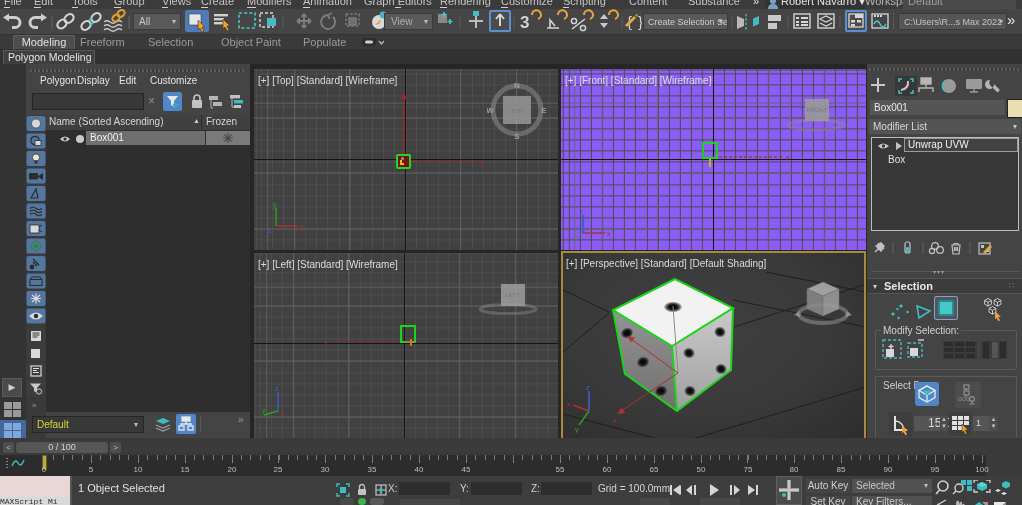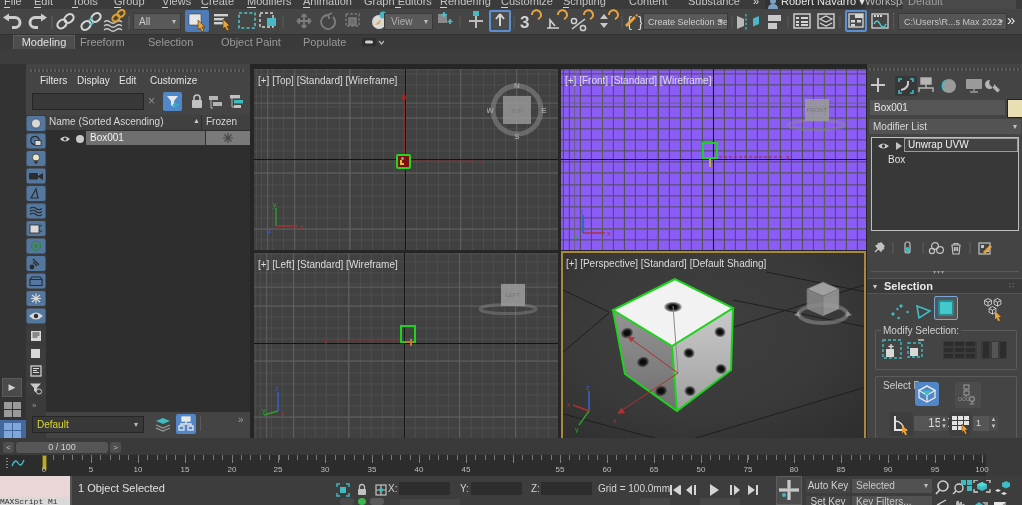--- a/index.html
+++ b/index.html
@@ -220,20 +220,23 @@
   <span class="ab" style="left:148px;top:1px;">Selection</span>
   <span class="ab" style="left:221px;top:1px;">Object Paint</span>
   <span class="ab" style="left:303px;top:1px;">Populate</span>
   <svg class="ab" style="left:362px;top:2px;" width="22" height="11" viewBox="0 0 22 11">
         <rect x="0" y="1" width="14" height="8" rx="2" fill="#2e2e2e"></rect>
         <rect x="3" y="3.5" width="8" height="3" rx="1.5" fill="#cfcfcf"></rect>
         <path d="M17 4 l2.5 3 l2.5 -3" fill="none" stroke="#bbbbbb" stroke-width="1.2"></path>
       </svg>
 </div>
 
+<div class="ab" style="left:0;top:49px;width:1022px;height:15px;background:#323232;">
+  <div class="ab" style="left:3px;top:1px;width:92px;height:14px;background:#3f3f3f;border:1px solid #5a5a5a;border-bottom:none;box-sizing:border-box;font-size:10.5px;color:#e2e2e2;line-height:13px;padding-left:4px;">Polygon Modeling</div>
+</div>
 
 <div class="ab" style="left:0;top:64px;width:26px;height:379px;background:#333333;">
   <div class="ab" style="left:2px;top:314px;width:20px;height:19px;background:#4a4a4a;border:1px solid #5a5a5a;box-sizing:border-box;color:#d0d0d0;font-size:9px;text-align:center;line-height:17px;">▶</div>
   <svg class="ab" style="left:0px;top:336px;" width="26" height="43" viewBox="0 0 26 43">
     <g fill="#9a9a9a">
           <rect x="4" y="2" width="8" height="7"></rect>
           <rect x="13" y="2" width="8" height="7"></rect>
           <rect x="4" y="10" width="8" height="7"></rect>
           <rect x="13" y="10" width="8" height="7"></rect>
         </g>
@@ -242,21 +245,21 @@
           <rect x="4" y="23" width="8" height="7"></rect>
           <rect x="13" y="23" width="8" height="7"></rect>
           <rect x="4" y="31" width="8" height="7"></rect>
           <rect x="13" y="31" width="8" height="7"></rect>
         </g>
   </svg>
 </div>
 
 <div class="ab" style="left:26px;top:64px;width:224px;height:374px;background:#444444;">
   <div class="ab" style="left:4px;top:5px;width:214px;height:3px;background:repeating-linear-gradient(90deg,#5a5a5a 0 2px,#3a3a3a 2px 4px);"></div>
-  <span class="ab" style="left:14px;top:11px;font-size:10px;color:#e4e4e4;">Filters</span>
+  <span class="ab" style="left:14px;top:11px;font-size:10px;color:#e4e4e4;">Polygon</span>
   <span class="ab" style="left:51px;top:11px;font-size:10px;color:#e4e4e4;">Display</span>
   <span class="ab" style="left:93px;top:11px;font-size:10px;color:#e4e4e4;">Edit</span>
   <span class="ab" style="left:124px;top:11px;font-size:10px;color:#e4e4e4;">Customize</span>
 
   <div class="ab" style="left:6px;top:29px;width:112px;height:17px;background:#383838;border:1px solid #262626;box-sizing:border-box;"></div>
   <div class="ab" style="left:122px;top:30px;font-size:12px;color:#909090;">×</div>
   <div class="ab" style="left:137px;top:28px;width:19px;height:19px;background:#5187c8;border-radius:2px;"></div>
   <svg class="ab" style="left:137px;top:28px;" width="19" height="19" viewBox="0 0 19 19">
     <path d="M4 4 h11 l-4 5 v6 l-3 -2 v-4 z" fill="#e8e8e8"></path>
     <path d="M10 13 h6 M10 13 l3 -2.5 M10 13 l3 2.5" stroke="#2bb6ba" stroke-width="1.4" fill="none"></path>

